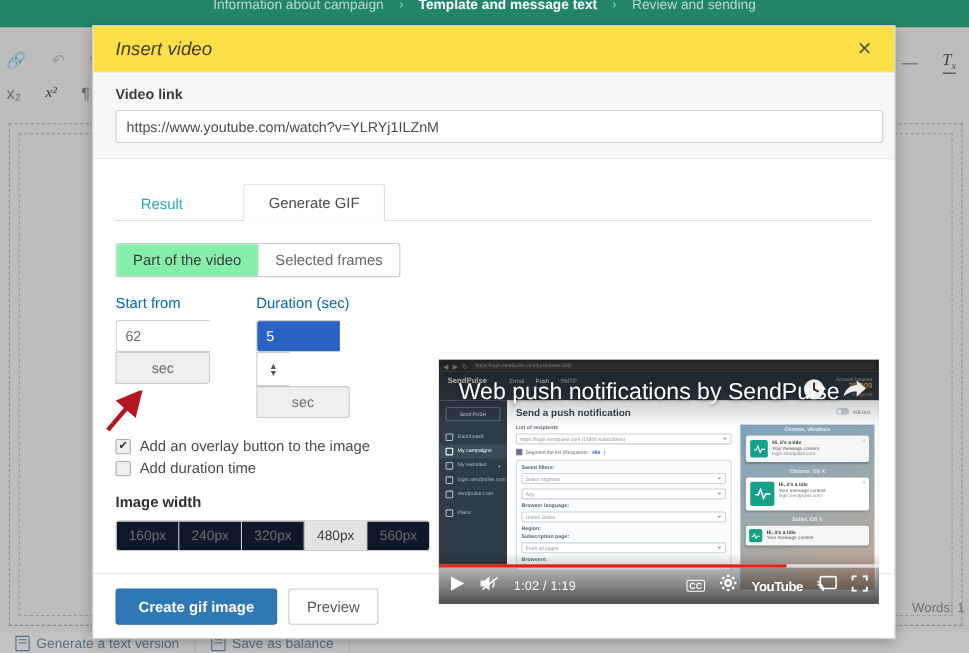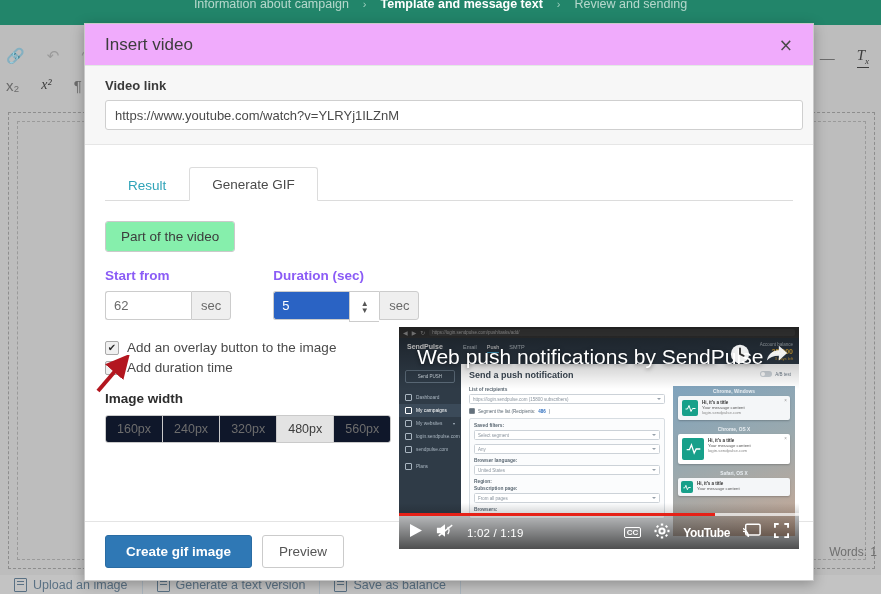--- a/index.html
+++ b/index.html
@@ -53,43 +53,43 @@
                 box-shadow:0 3px 0 #5a7184;}
 
   
   #modal{
     position:absolute;left:84px;top:23px;width:728px;height:556px;
     background:#ffffff;border:1px solid #c9c9c9;
     box-shadow:0 3px 12px rgba(0,0,0,.28);
     display:flex;flex-direction:column;
   }
   .modal-header{
-    height:41px;min-height:41px;background:#f0abfc;border-bottom:1px solid #e2ebe4;
-    display:flex;align-items:center;padding:0 14px 0 20px;position:relative;
+    height:41px;min-height:41px;background:#fde047;border-bottom:1px solid #e2ebe4;
+    display:flex;align-items:center;padding:0 14px 0 20px;position:relative;font-style:italic;
   }
   .modal-title{font-size:17px;color:#3d3d3d;font-weight:normal;}
   .modal-close{
     position:absolute;right:14px;top:50%;transform:translateY(-50%);
     font-size:17px;color:#4a4a4a;cursor:pointer;line-height:1;padding:4px 6px;
     font-family:"DejaVu Sans",sans-serif;
   }
 
   .modal-linkbar{background:#f7f7f7;border-bottom:1px solid #e6e6e6;padding:12px 10px 14px 20px;}
   .field-label{font-size:13px;font-weight:bold;color:#3a3a3a;margin-bottom:7px;}
   .link-input{
     width:100%;box-sizing:border-box;height:30px;border:1px solid #cfcfcf;border-radius:3px;
     background:#fff;padding:0 9px;font-size:13px;color:#4a4a4a;
     font-family:"Liberation Sans",sans-serif;outline:none;
   }
 
   .modal-body{flex:1;background:#fff;position:relative;padding:0 20px;}
 
   
   .tabs{display:flex;align-items:flex-end;height:37px;margin-top:18px;
-        border-bottom:1px solid #dcdcdc;position:relative;}
+        border-bottom:1px solid #dcdcdc;position:relative;gap:32px;}
   .tab{
     font-size:13.5px;padding:9px 22px 8px 22px;cursor:pointer;color:#2fa3b8;
     border:1px solid transparent;border-bottom:none;position:relative;top:1px;
   }
   .tab.active{
     color:#4a4a4a;background:#fff;border-color:#dcdcdc;border-bottom:1px solid #fff;
     border-top-left-radius:3px;border-top-right-radius:3px;
   }
 
   
@@ -97,22 +97,22 @@
              border:1px solid #cacaca;}
   .seg{
     font-size:13.5px;padding:7px 15px;background:#ffffff;color:#666;cursor:pointer;
     border-right:1px solid #cacaca;white-space:nowrap;
   }
   .seg:last-child{border-right:none;}
   .seg.active{background:#86efac;color:#3c3c3c;}
 
   .fields-row{display:flex;gap:42px;margin-top:16px;}
   .fieldgroup{display:flex;flex-direction:column;}
-  .fg-label{font-size:13.5px;font-weight:bold;color:#8b5cf6;margin-bottom:8px;}
-  .inputgrp{display:flex;}
+  .fg-label{font-size:13.5px;font-weight:normal;color:#0369a1;margin-bottom:8px;}
+  .inputgrp{display:flex;flex-direction:column;}
   .inputgrp .txt{
     width:86px;box-sizing:border-box;height:29px;border:1px solid #cccccc;border-right:none;
     border-top-left-radius:3px;border-bottom-left-radius:3px;
     background:#fff;padding:0 8px;font-size:13px;color:#6a6a6a;
     font-family:"Liberation Sans",sans-serif;outline:none;
   }
   .inputgrp .txt.sel{color:#fff;background:#2a63c4;width:76px;}
   .spin{
     width:29px;height:29px;border:1px solid #cccccc;border-right:none;background:#fff;
     display:flex;align-items:center;justify-content:center;flex-direction:column;
@@ -276,24 +276,20 @@
 
   <div class="bg-canvas">
     <div class="bg-canvas-inner"></div>
   </div>
 
   <div class="bg-words">Words: 1</div>
 
   <div class="bg-bottombar">
     <div class="bb-item">
       <span class="bb-ico"></span>
-      <span>Upload an image</span>
-    </div>
-    <div class="bb-item">
-      <span class="bb-ico"></span>
       <span>Generate a text version</span>
     </div>
     <div class="bb-item">
       <span class="bb-ico"></span>
       <span>Save as balance</span>
     </div>
   </div>
 </div>
 
 <div id="modal">
@@ -310,20 +306,21 @@
 
   <div class="modal-body">
 
     <div class="tabs">
       <div class="tab">Result</div>
       <div class="tab active">Generate GIF</div>
     </div>
 
     <div class="segmented">
       <div class="seg active">Part of the video</div>
+      <div class="seg">Selected frames</div>
     </div>
 
     <svg class="arrow-annot" viewBox="0 0 44 40">
       <defs>
         <marker id="ah" markerWidth="6" markerHeight="6" refX="3" refY="3" orient="auto">
           <path d="M0,0 L6,3 L0,6 z" fill="#b3161f"></path>
         </marker>
       </defs>
       <line x1="6" y1="36" x2="30" y2="8" stroke="#b3161f" stroke-width="4" marker-end="url(#ah)"></line>
     </svg>

